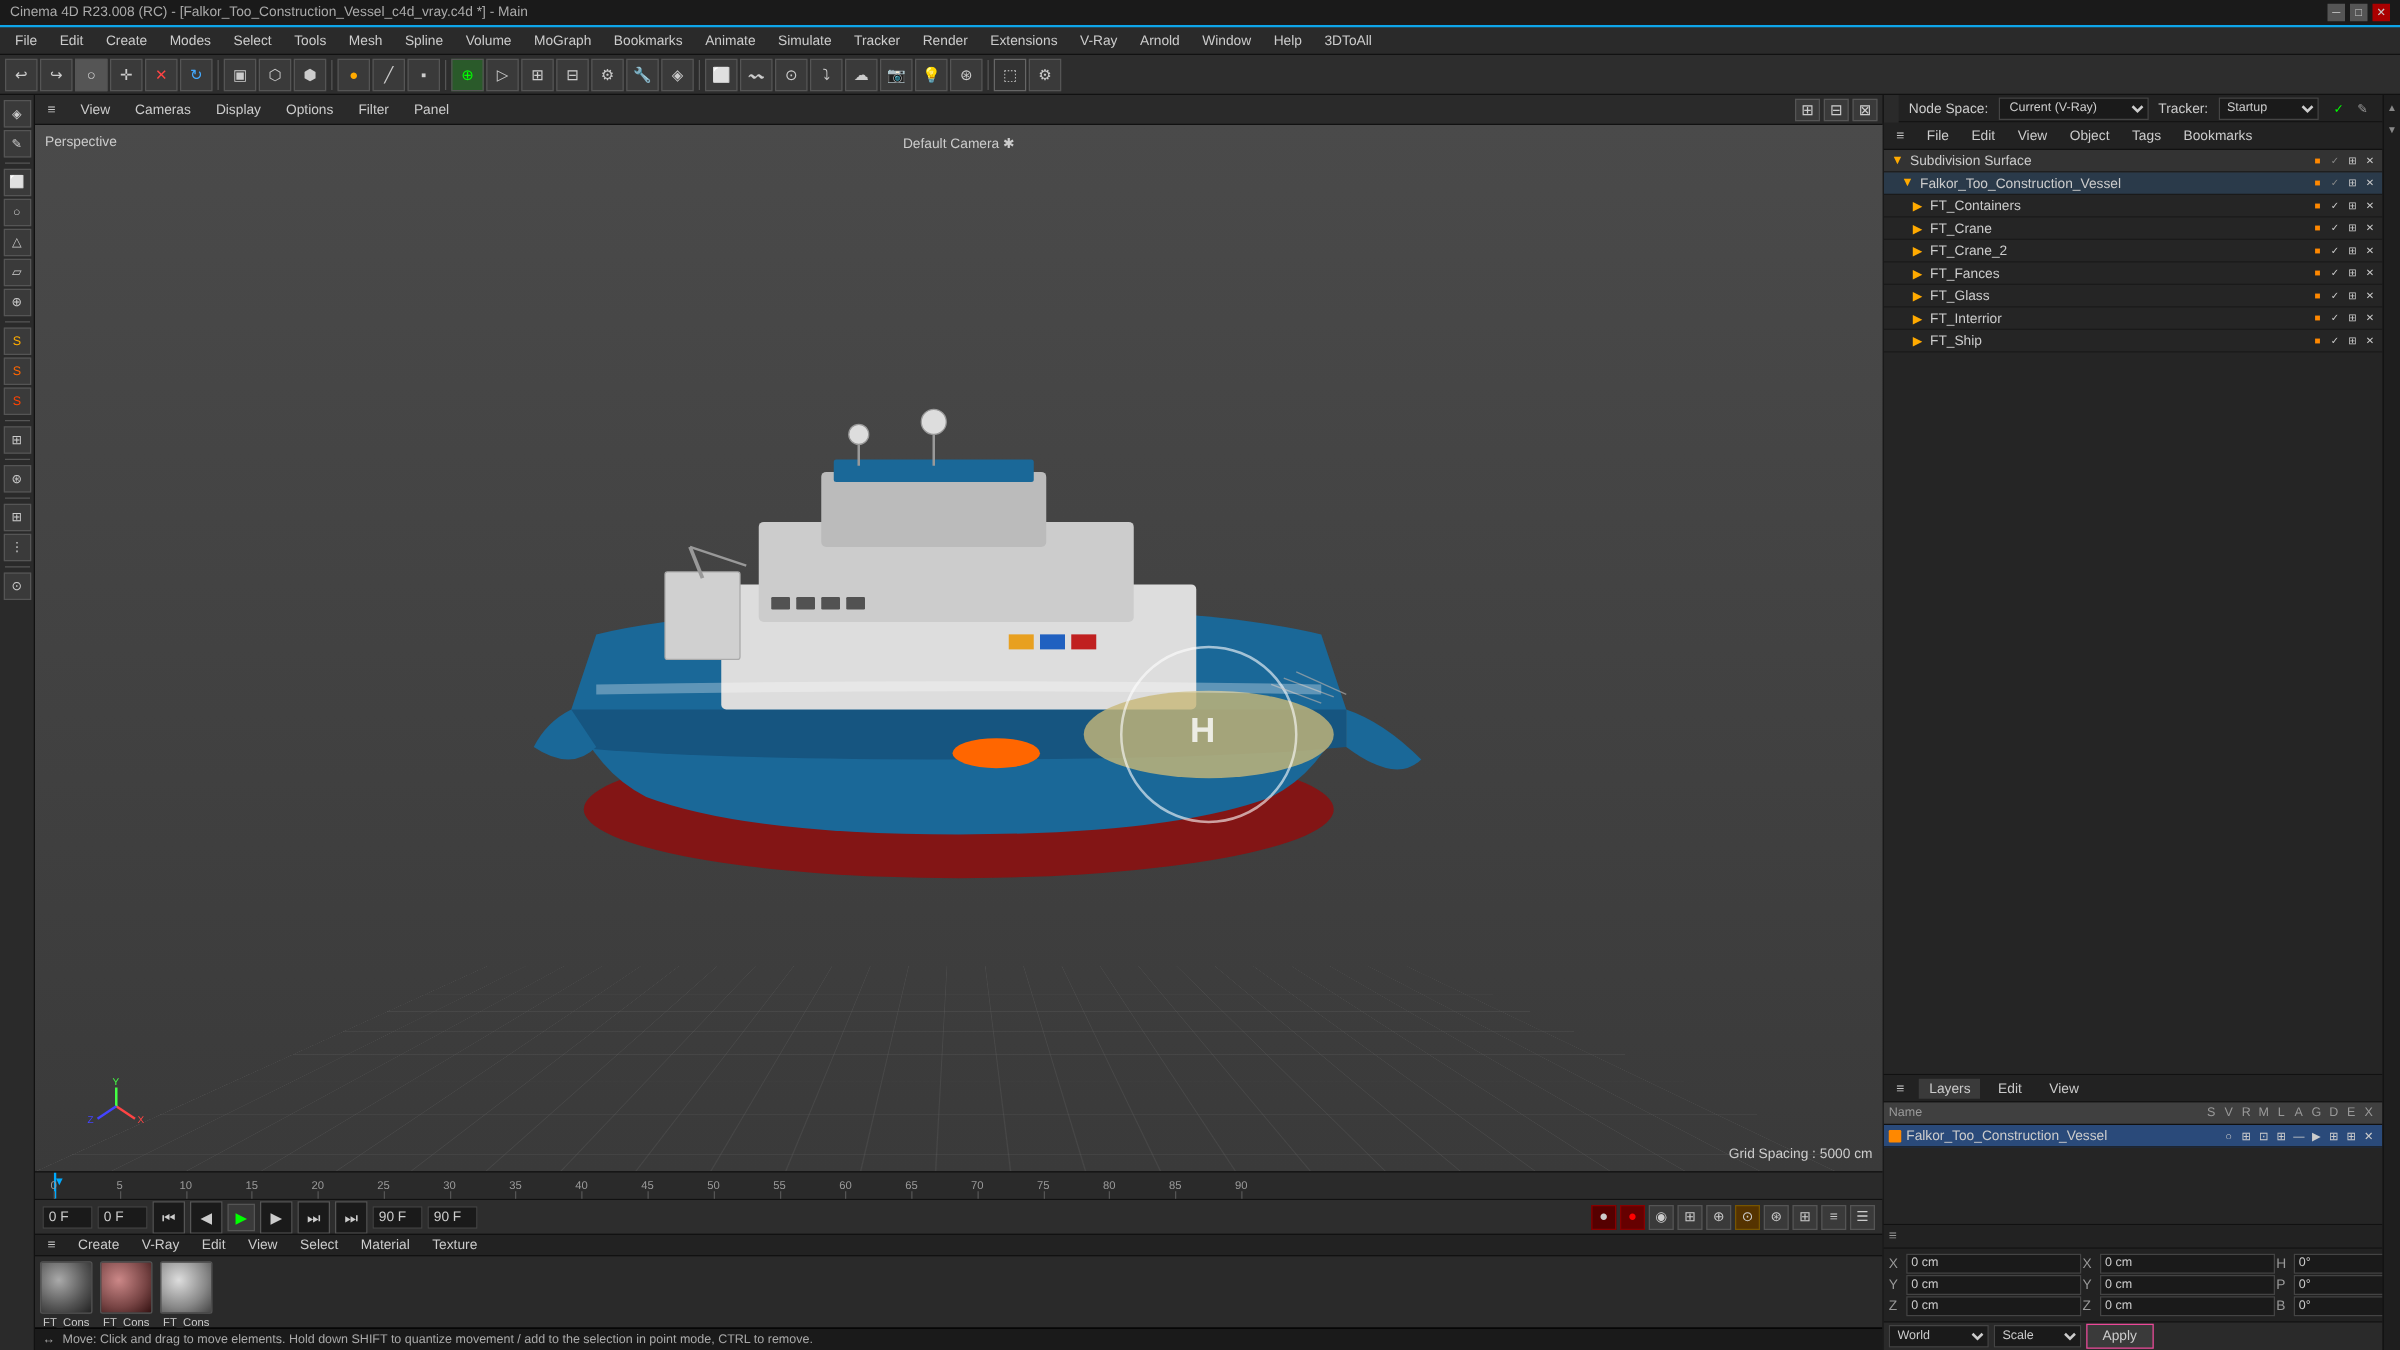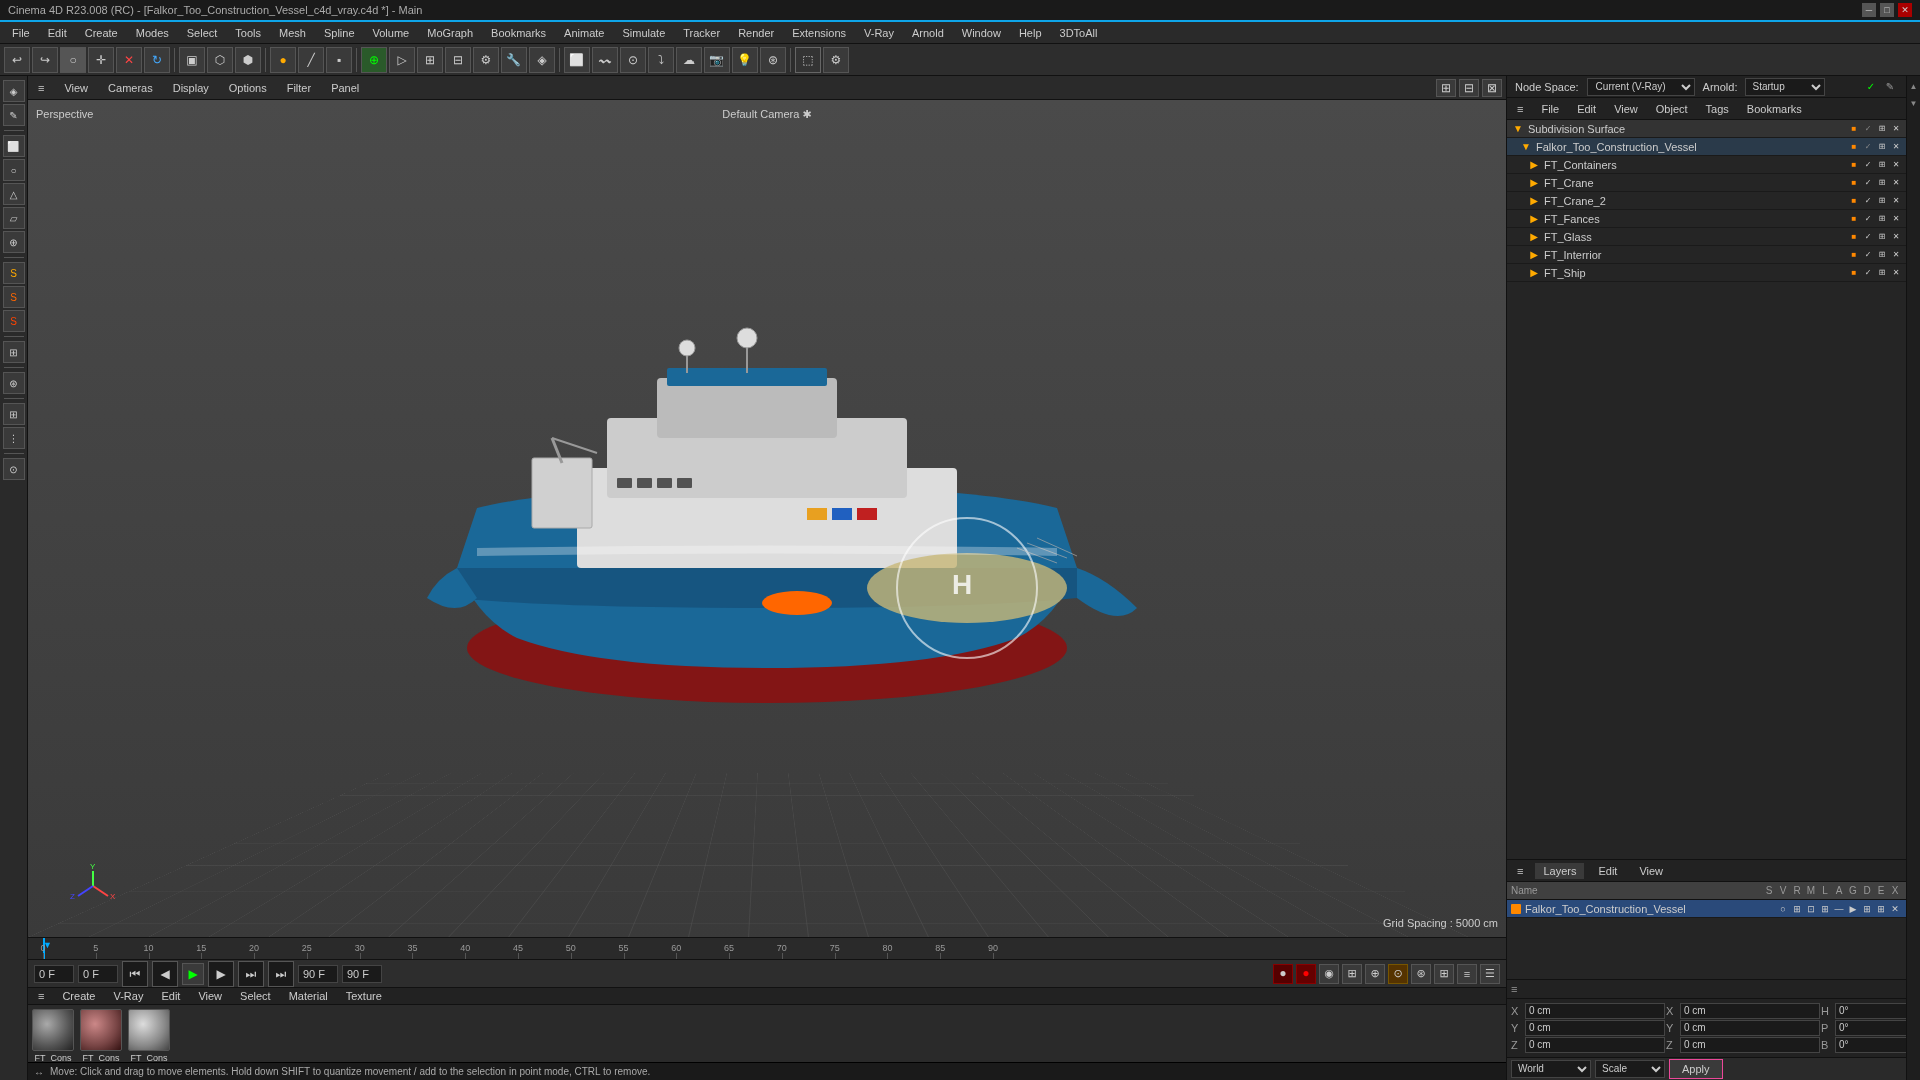--- a/index.html
+++ b/index.html
@@ -232,21 +232,21 @@
     #right-edge {
       width: 14px; background: #1e1e1e; border-left: 1px solid #111;
       display: flex; flex-direction: column; align-items: center; padding: 2px 0;
     }
 
     .small-btn { font-size: 8px; color: #888; cursor: pointer; writing-mode: vertical-rl; padding: 4px 0; }
 
     
     #node-space-bar {
       height: 22px; background: #222; display: flex; align-items: center; padding: 0 8px;
-      gap: 8px; border-bottom: 1px solid #111; font-size: 11px; color: #ccc;
+      gap: 8px; border-bottom: 1px solid #111; font-size: 11px; color: #ccc; margin-left: 12px;
     }
     #node-space-dropdown {
       background: #1a1a1a; border: 1px solid #444; color: #ccc; font-size: 10px; height: 18px; padding: 0 4px;
     }
 
     
     .icon-toolbar-btn {
       width: 16px; height: 16px; display: inline-flex; align-items: center; justify-content: center;
       font-size: 10px; color: #999; cursor: pointer;
     }
@@ -558,24 +558,24 @@
       <span style="margin-right:6px;">↔</span>
       <span>Move: Click and drag to move elements. Hold down SHIFT to quantize movement / add to the selection in point mode, CTRL to remove.</span>
     </div>
 
   </div>
 
   <div id="right-panel">
 
     <div id="node-space-bar">
       <span>Node Space:</span>
-      <select class="coord-dropdown" id="node-space-dropdown" style="width:108px;">
+      <select class="coord-dropdown" id="node-space-dropdown" style="width:120px;">
         <option>Current (V-Ray)</option>
       </select>
-      <span>Arnold:</span>
+      <span>Tracker:</span>
       <select class="coord-dropdown" style="width:80px;">
         <option>Startup</option>
       </select>
       <div style="margin-left:auto; display:flex; gap:3px; align-items:center;">
         <div class="icon-toolbar-btn" style="color:#0f0;">✓</div>
         <div class="icon-toolbar-btn">✎</div>
       </div>
     </div>
 
     <div id="object-manager">

